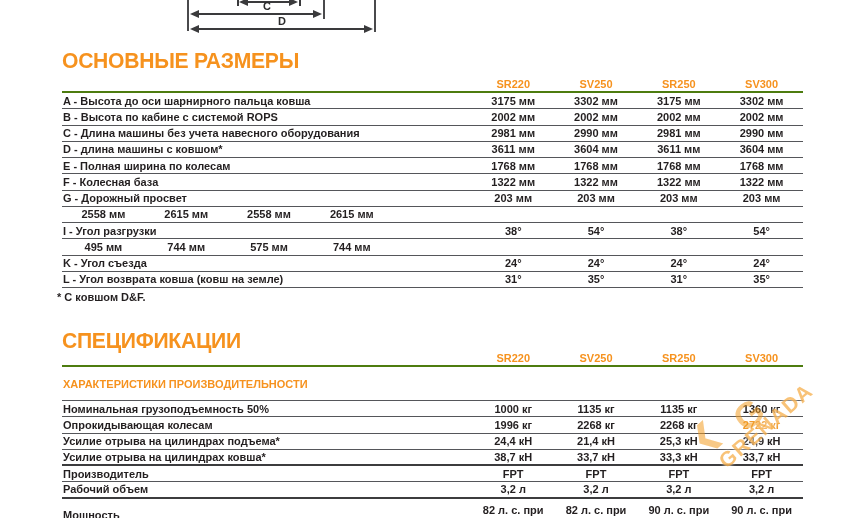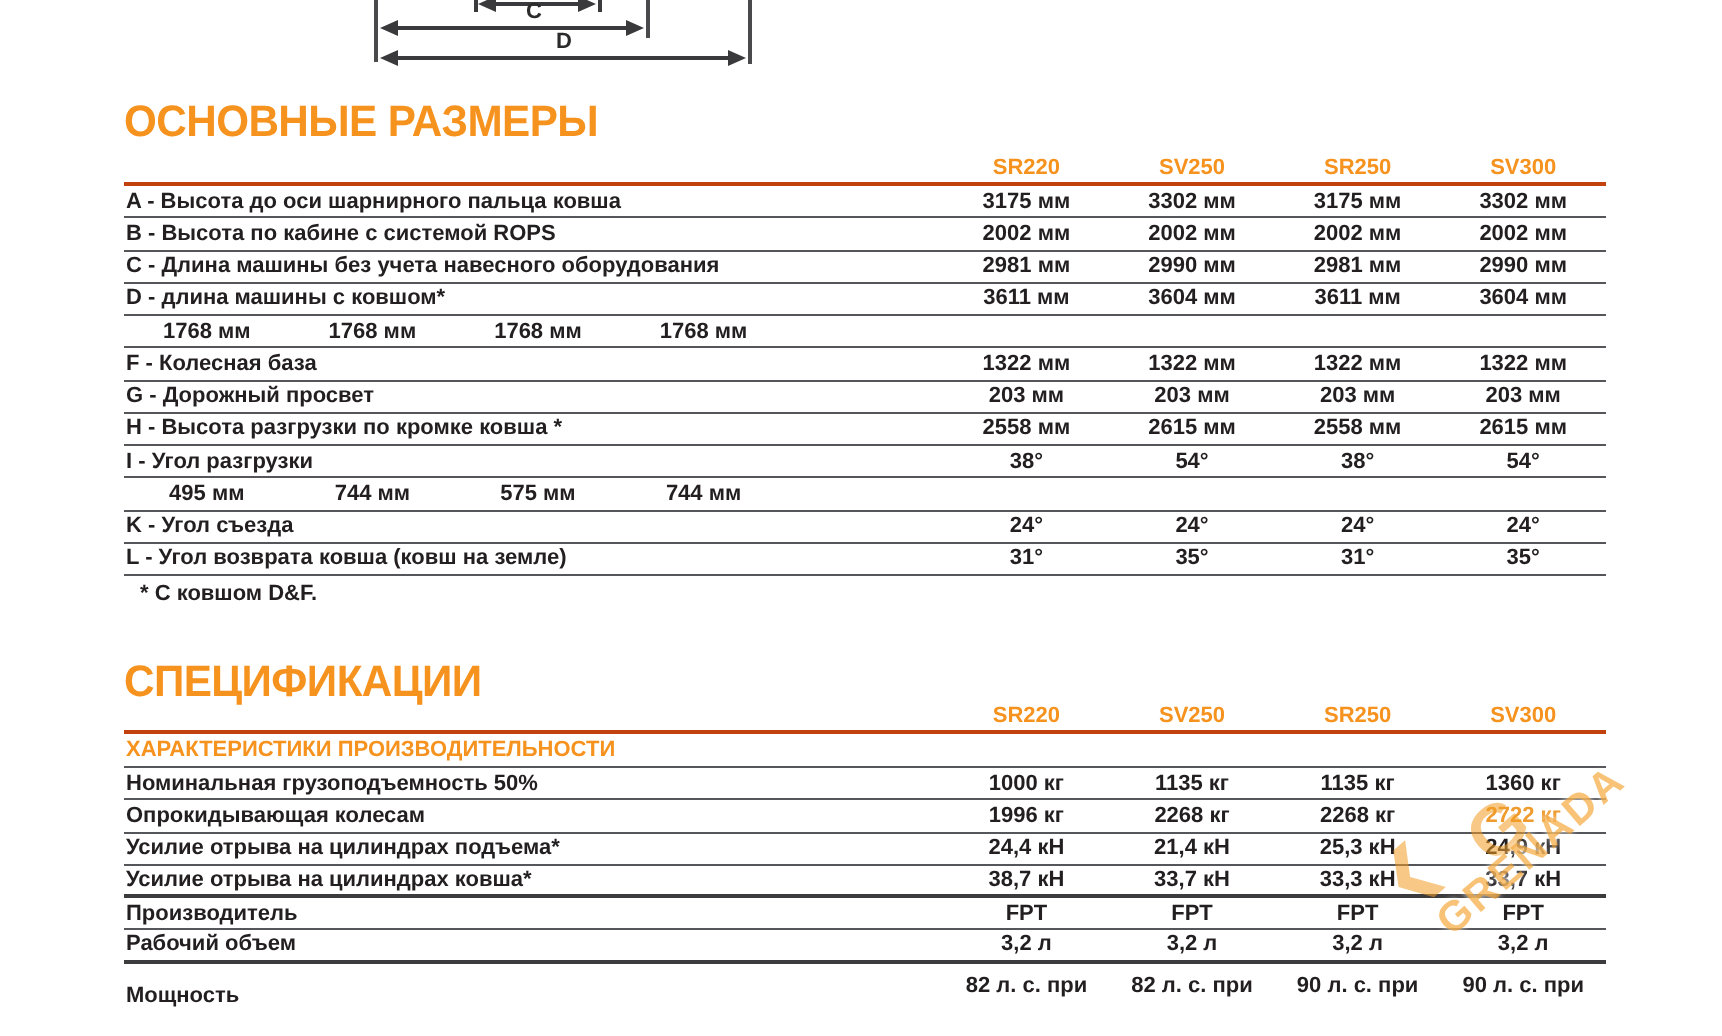--- a/index.html
+++ b/index.html
@@ -15,25 +15,25 @@
   .ah.r{border-left:9px solid #3a3a3c;}
   .dglab{position:absolute;font-size:11px;font-weight:bold;color:#2b2b2b;}
   
   .section-title{position:absolute;left:62px;font-size:22px;font-weight:bold;color:#F6921E;
         letter-spacing:-0.3px;transform:scaleX(0.96);transform-origin:left top;white-space:nowrap;}
   
   .tbl{position:absolute;left:62px;width:741px;font-size:11px;font-weight:bold;}
   .row{display:flex;align-items:center;height:16.25px;border-bottom:1px solid #55565a;box-sizing:border-box;}
   .row .lbl{flex:1;padding-left:1px;white-space:nowrap;overflow:visible;}
   .row .val{width:82.8px;flex:none;text-align:center;white-space:nowrap;}
-  .cols{height:17px;border-bottom:2px solid #c2410c;align-items:center;}
+  .cols{height:17px;border-bottom:2px solid #4d7c0f;align-items:center;}
   .cols .val{color:#F6921E;}
-  .subhead{height:17px;color:#F6921E;}
+  .subhead{height:34px;color:#F6921E;}
   .thick{border-bottom-width:2px;border-bottom-color:#3c3c3e;}
-  .foot{position:absolute;left:70px;font-size:11px;font-weight:bold;white-space:nowrap;}
+  .foot{position:absolute;left:57px;font-size:11px;font-weight:bold;white-space:nowrap;}
   .tint{color:#EF9B2D;}
   .pow{margin-top:3px;border-bottom:none;height:22px;align-items:flex-start;}
   .pow .lbl{padding-top:7px;}
   .pow .val{padding-top:2px;}
   
   .wm-text{position:absolute;left:722px;top:452px;transform:rotate(-41deg);transform-origin:0 50%;
         font-size:21px;font-weight:bold;letter-spacing:1.5px;color:rgba(243,157,35,0.62);
         text-shadow:0 0 3px rgba(255,255,255,0.85);white-space:nowrap;}
   .wm-g{position:absolute;left:735px;top:394px;font-size:36px;font-weight:bold;
         color:rgba(243,157,35,0.55);transform:rotate(-41deg);}
@@ -99,41 +99,41 @@
       <div class="val">2990 мм</div>
     </div>
     <div class="row">
       <div class="lbl">D - длина машины с ковшом*</div>
       <div class="val">3611 мм</div>
       <div class="val">3604 мм</div>
       <div class="val">3611 мм</div>
       <div class="val">3604 мм</div>
     </div>
     <div class="row">
+      <div class="lbl">E - Полная ширина по колесам</div>
       <div class="val">1768 мм</div>
       <div class="val">1768 мм</div>
       <div class="val">1768 мм</div>
       <div class="val">1768 мм</div>
     </div>
     <div class="row">
       <div class="lbl">F - Колесная база</div>
       <div class="val">1322 мм</div>
       <div class="val">1322 мм</div>
       <div class="val">1322 мм</div>
       <div class="val">1322 мм</div>
     </div>
     <div class="row">
       <div class="lbl">G - Дорожный просвет</div>
       <div class="val">203 мм</div>
       <div class="val">203 мм</div>
       <div class="val">203 мм</div>
       <div class="val">203 мм</div>
     </div>
     <div class="row">
-      <div class="lbl">H - Высота разгрузки по кромке ковша *</div>
       <div class="val">2558 мм</div>
       <div class="val">2615 мм</div>
       <div class="val">2558 мм</div>
       <div class="val">2615 мм</div>
     </div>
     <div class="row">
       <div class="lbl">I -  Угол разгрузки</div>
       <div class="val">38°</div>
       <div class="val">54°</div>
       <div class="val">38°</div>

